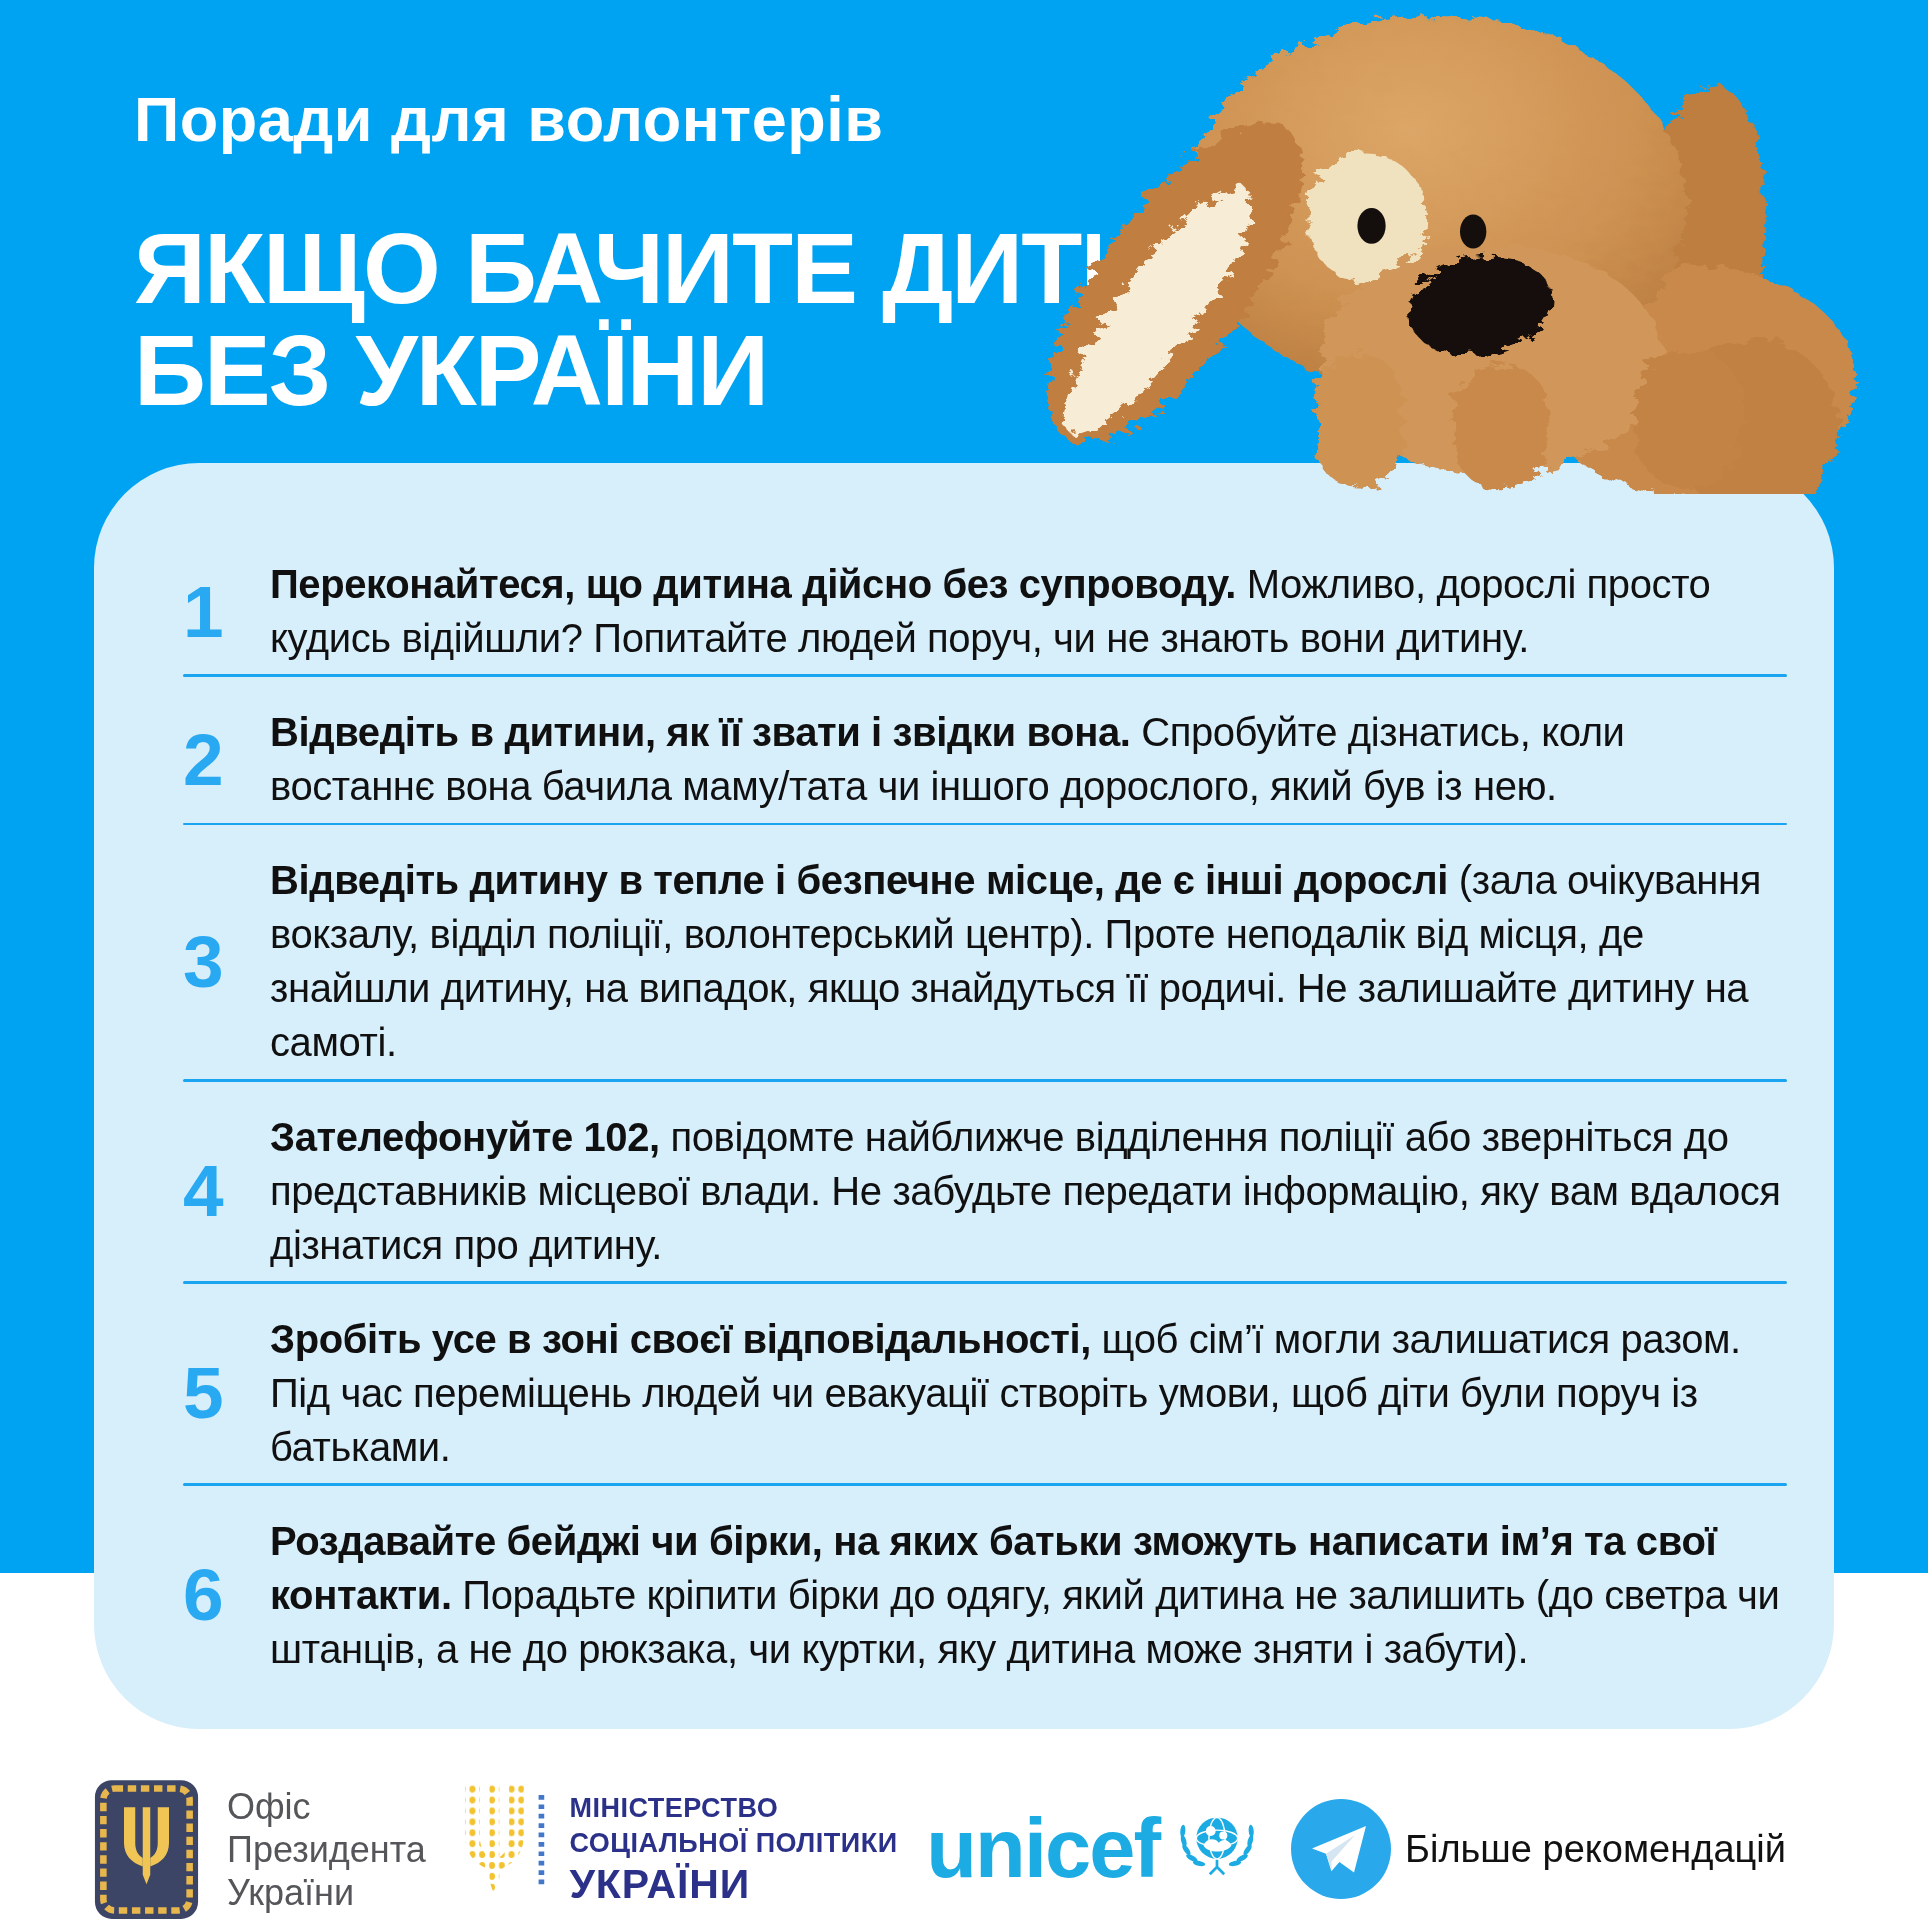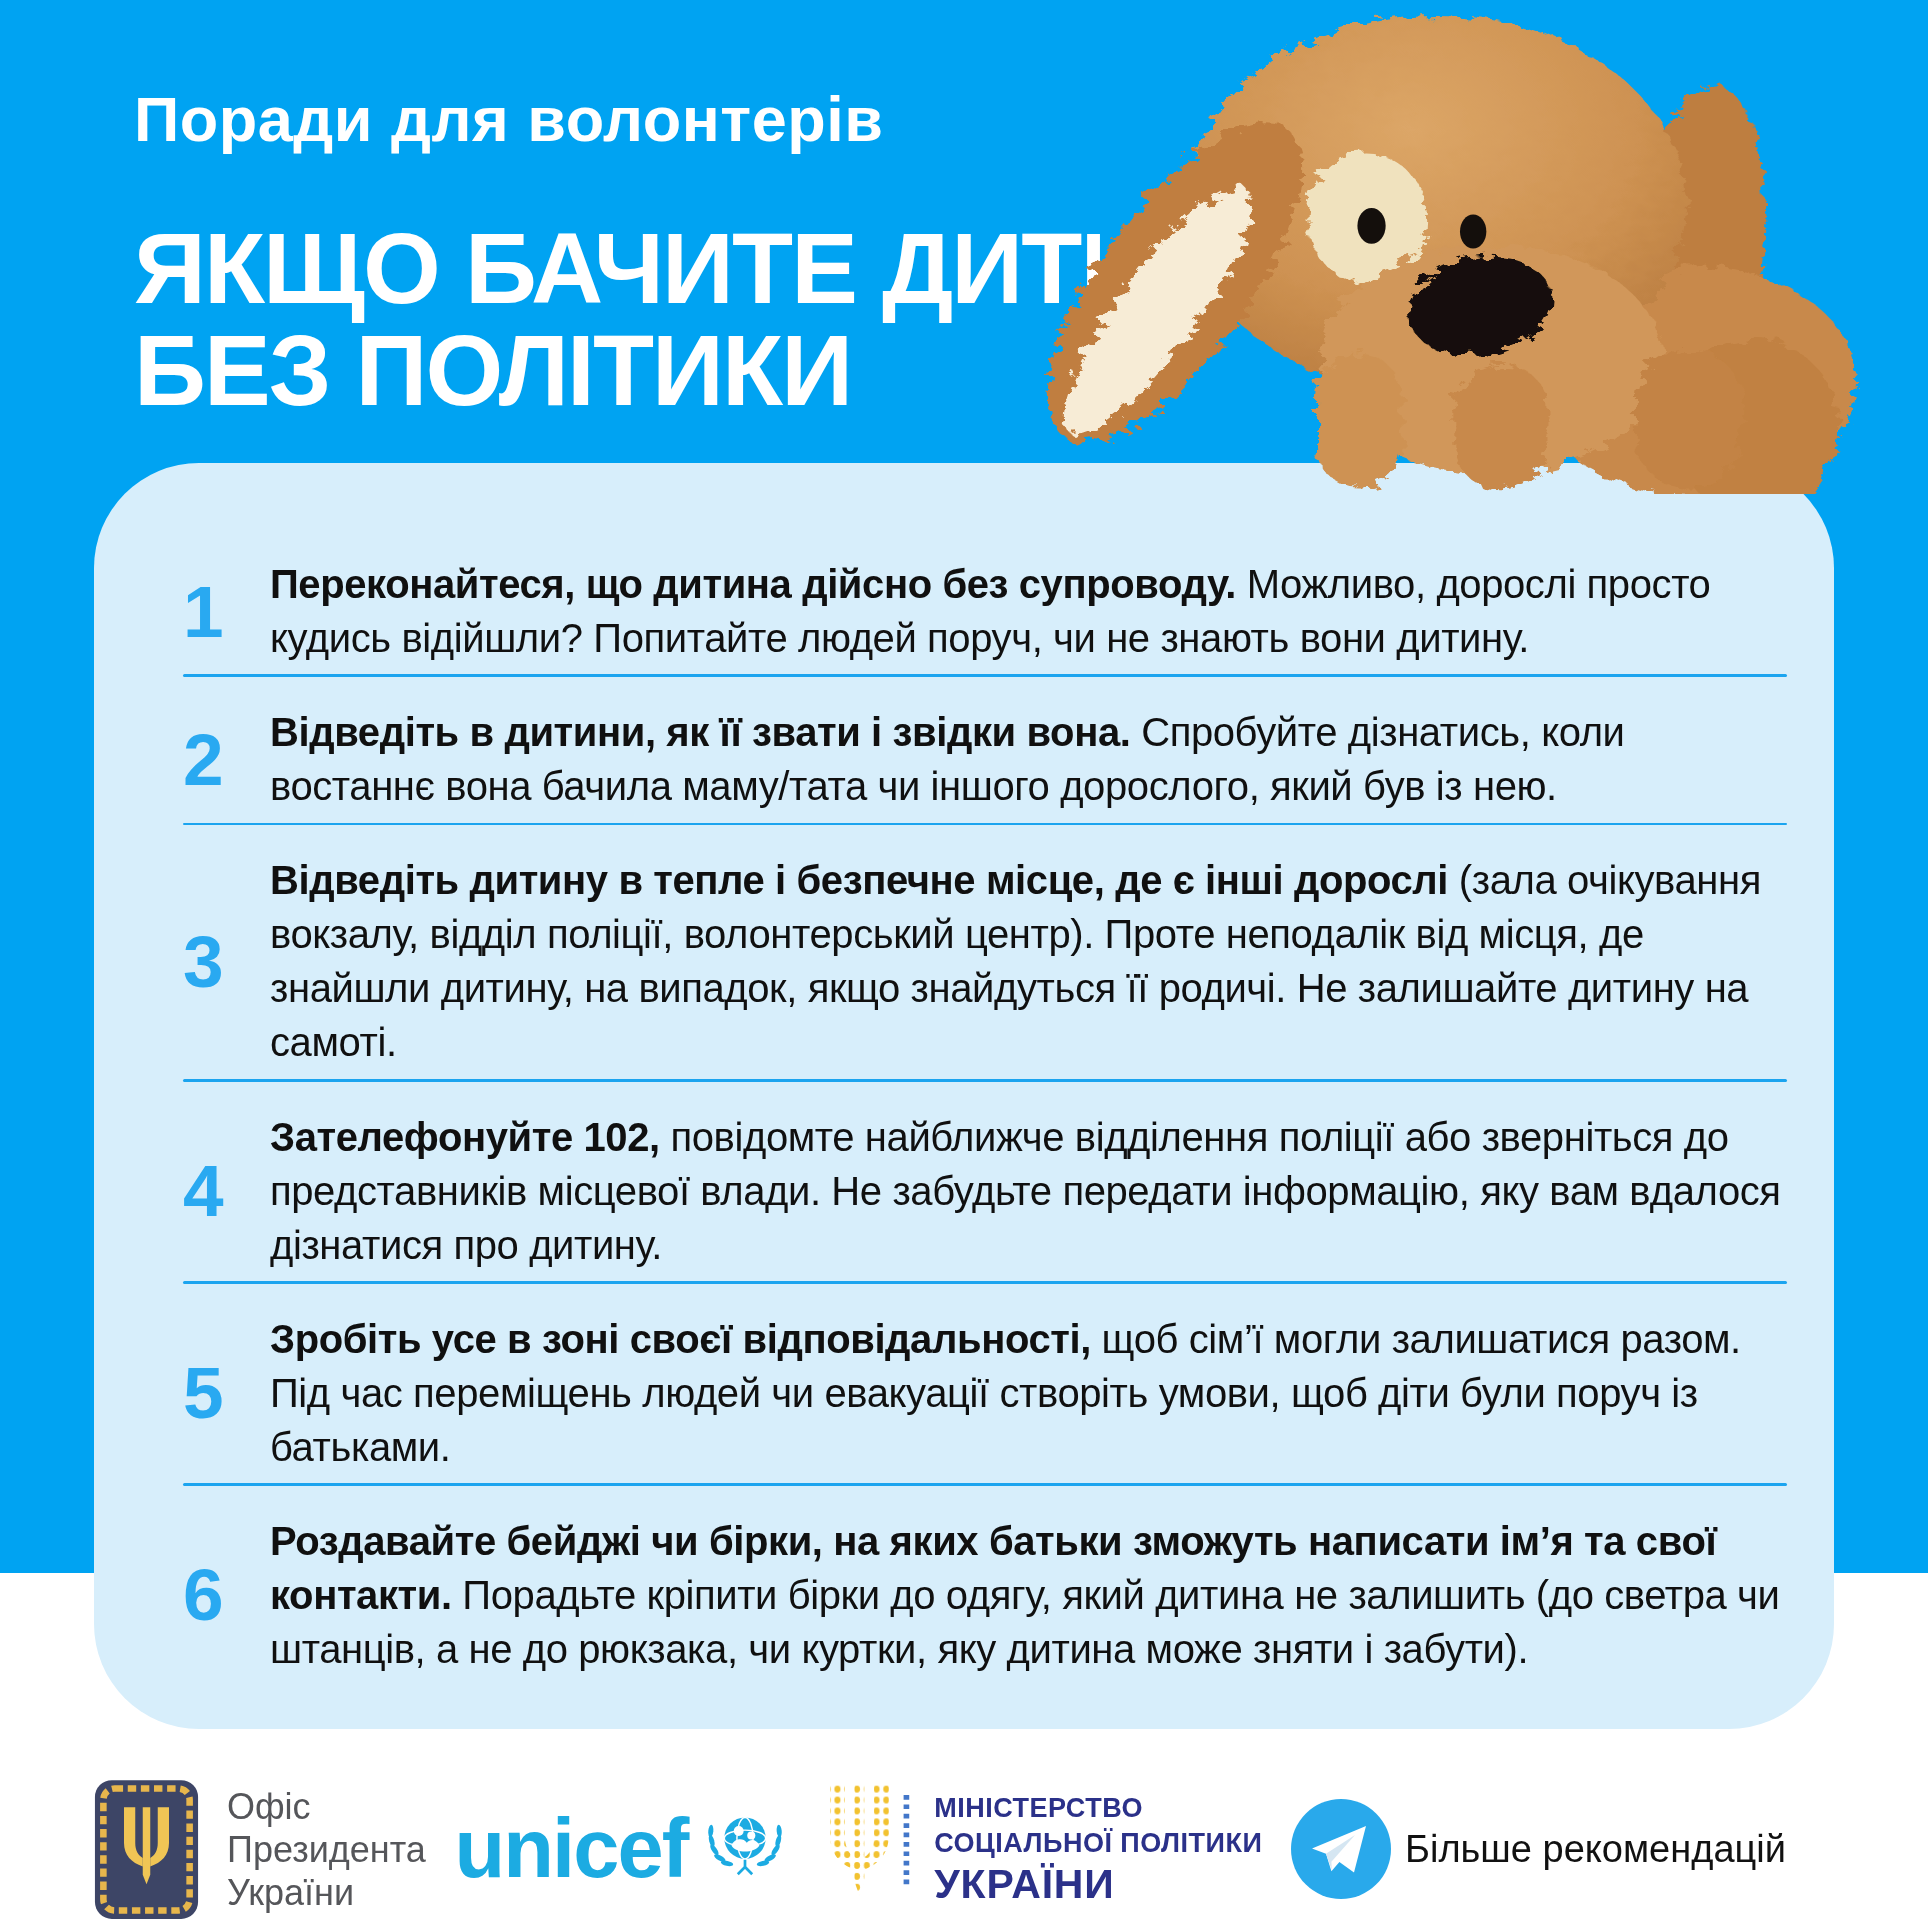--- a/index.html
+++ b/index.html
@@ -51,21 +51,21 @@
 </style>
 </head>
 <body>
 
 <div class="bg-blue"></div>
 
 <div class="header">
   <div class="kicker">Поради для волонтерів</div>
   <div class="title">
     <div>ЯКЩО БАЧИТЕ ДИТИНУ</div>
-    <div>БЕЗ ПОЛІТИКИ</div>
+    <div>БЕЗ УКРАЇНИ</div>
   </div>
 </div>
 
 <svg class="dog" viewBox="0 0 990 525" aria-hidden="true">
   <defs>
     <filter id="fur" x="-15%" y="-15%" width="130%" height="130%">
       <feTurbulence type="fractalNoise" baseFrequency="0.055 0.09" numOctaves="4" seed="8" result="n"></feTurbulence>
       <feDisplacementMap in="SourceGraphic" in2="n" scale="22"></feDisplacementMap>
     </filter>
     <radialGradient id="furg" cx="45%" cy="30%" r="75%">
@@ -144,20 +144,41 @@
       <g transform="translate(26,30) scale(1.0,1.0)" fill="#F0C555">
         <path d="M6 0 H18 V38 C18 46 21 51 26 54 L26 63 C14 59 6 51 6 38 Z"></path>
         <path d="M54 0 H42 V38 C42 46 39 51 34 54 L34 63 C46 59 54 51 54 38 Z"></path>
         <path d="M26 0 H34 V72 L30 82 L26 72 Z"></path>
       </g>
     </svg>
     <div class="op-label">
       <div>Офіс</div>
       <div>Президента</div>
       <div>України</div>
+    </div>
+  </div>
+
+  <div class="fgroup">
+    <svg width="94" height="143" viewBox="0 0 100 152">
+      <defs>
+        <pattern id="mdots" width="8" height="8" patternUnits="userSpaceOnUse">
+          <circle cx="4" cy="4" r="2.5" fill="#F2C230"></circle>
+        </pattern>
+      </defs>
+      <g transform="translate(4,6) scale(1.3,1.45)" fill="url(#mdots)">
+        <path d="M6 0 H18 V38 C18 46 21 51 26 54 L26 63 C14 59 6 51 6 38 Z"></path>
+        <path d="M54 0 H42 V38 C42 46 39 51 34 54 L34 63 C46 59 54 51 54 38 Z"></path>
+        <path d="M26 0 H34 V72 L30 82 L26 72 Z"></path>
+      </g>
+      <line x1="93" y1="18" x2="93" y2="118" stroke="#4377C9" stroke-width="6" stroke-dasharray="5 5"></line>
+    </svg>
+    <div class="min-label">
+      <div class="min-l1">МІНІСТЕРСТВО</div>
+      <div class="min-l2">СОЦІАЛЬНОЇ ПОЛІТИКИ</div>
+      <div class="min-l3">УКРАЇНИ</div>
     </div>
   </div>
 
   <div class="fgroup">
     <div class="unicef-word">unicef</div>
     <svg width="90" height="90" viewBox="0 0 100 100">
       <circle cx="50" cy="38" r="23" fill="#1CABE2"></circle>
       <ellipse cx="50" cy="38" rx="23" ry="9" fill="none" stroke="#fff" stroke-width="1.6"></ellipse>
       <ellipse cx="50" cy="38" rx="9" ry="23" fill="none" stroke="#fff" stroke-width="1.6"></ellipse>
       <circle cx="43" cy="30" r="5.5" fill="#fff"></circle>
@@ -173,41 +194,20 @@
         <ellipse cx="84" cy="51" rx="7" ry="2.8" transform="rotate(-55 84 51)"></ellipse>
         <ellipse cx="87" cy="41" rx="7" ry="2.8" transform="rotate(-75 87 41)"></ellipse>
         <ellipse cx="88" cy="30" rx="7" ry="2.8" transform="rotate(-95 88 30)"></ellipse>
         <ellipse cx="70" cy="66" rx="7" ry="2.8" transform="rotate(-12 70 66)"></ellipse>
       </g>
       <path d="M42 78 L50 70 L58 78 M50 70 L50 62" stroke="#1CABE2" stroke-width="3" fill="none"></path>
     </svg>
   </div>
 
   <div class="fgroup">
-    <svg width="94" height="143" viewBox="0 0 100 152">
-      <defs>
-        <pattern id="mdots" width="8" height="8" patternUnits="userSpaceOnUse">
-          <circle cx="4" cy="4" r="2.5" fill="#F2C230"></circle>
-        </pattern>
-      </defs>
-      <g transform="translate(4,6) scale(1.3,1.45)" fill="url(#mdots)">
-        <path d="M6 0 H18 V38 C18 46 21 51 26 54 L26 63 C14 59 6 51 6 38 Z"></path>
-        <path d="M54 0 H42 V38 C42 46 39 51 34 54 L34 63 C46 59 54 51 54 38 Z"></path>
-        <path d="M26 0 H34 V72 L30 82 L26 72 Z"></path>
-      </g>
-      <line x1="93" y1="18" x2="93" y2="118" stroke="#4377C9" stroke-width="6" stroke-dasharray="5 5"></line>
-    </svg>
-    <div class="min-label">
-      <div class="min-l1">МІНІСТЕРСТВО</div>
-      <div class="min-l2">СОЦІАЛЬНОЇ ПОЛІТИКИ</div>
-      <div class="min-l3">УКРАЇНИ</div>
-    </div>
-  </div>
-
-  <div class="fgroup">
     <svg width="100" height="100" viewBox="0 0 100 100">
       <circle cx="50" cy="50" r="50" fill="#29A9EB"></circle>
       <path d="M75 27 L21 49.5 l14 5.3 5.4 17.4 8-9.3 14.6 10.6 12-46.5z" fill="#fff"></path>
       <path d="M35 54.8 L64 36 40.4 62.7 40.8 71 35 54.8z" fill="#D5E6F2"></path>
     </svg>
     <div class="tg-label">
       <div class="tg-l1">Більше рекомендацій</div>
     </div>
   </div>
 

